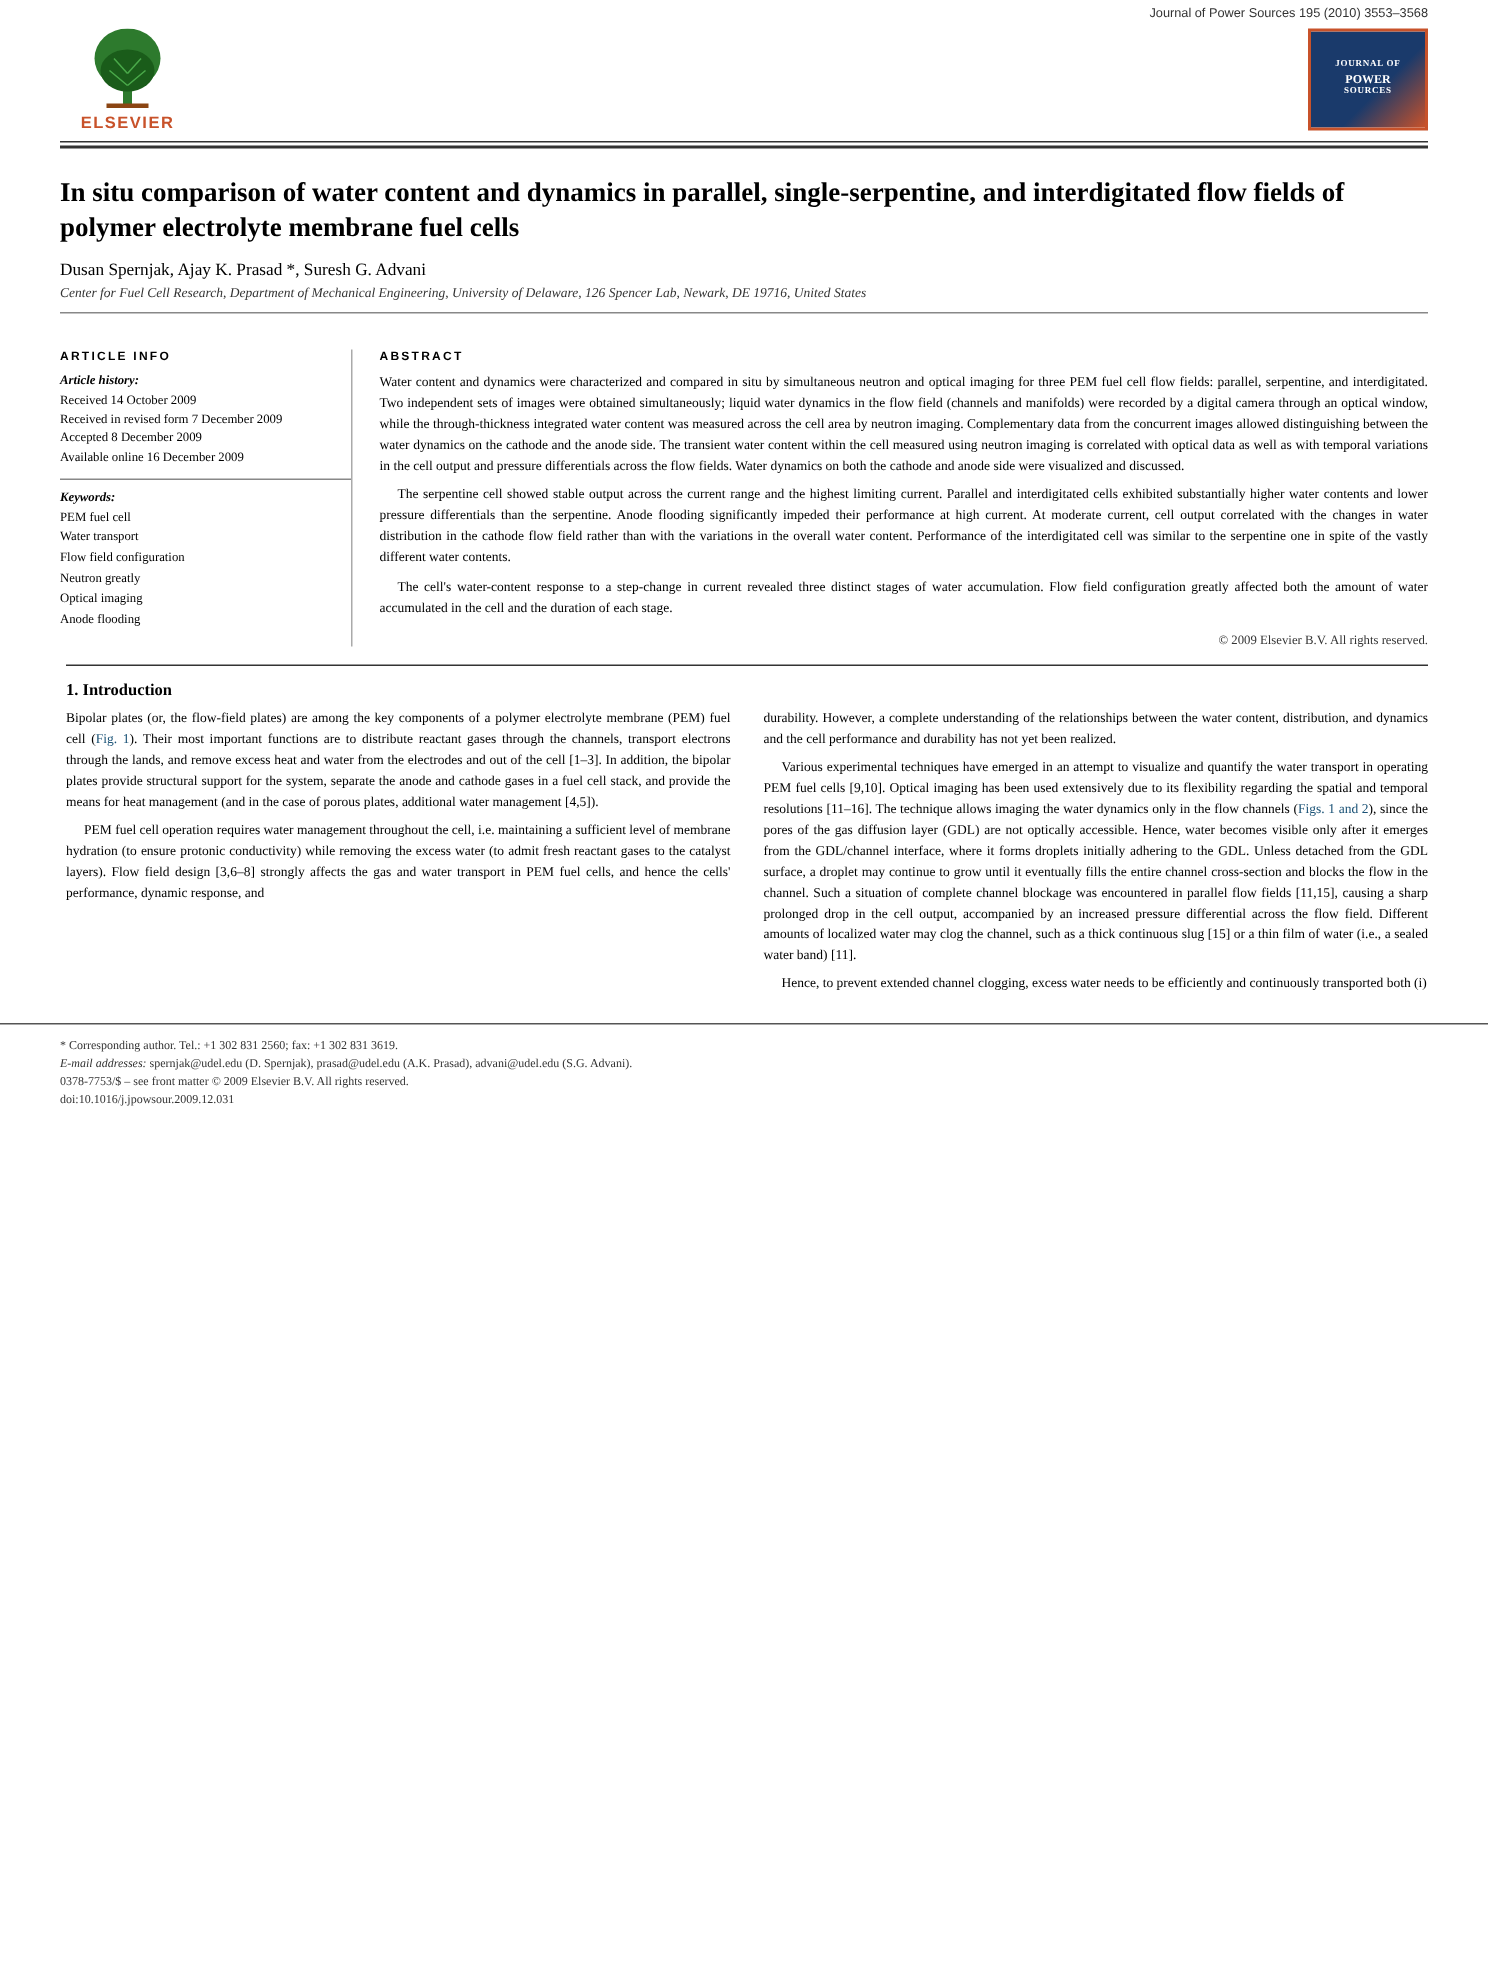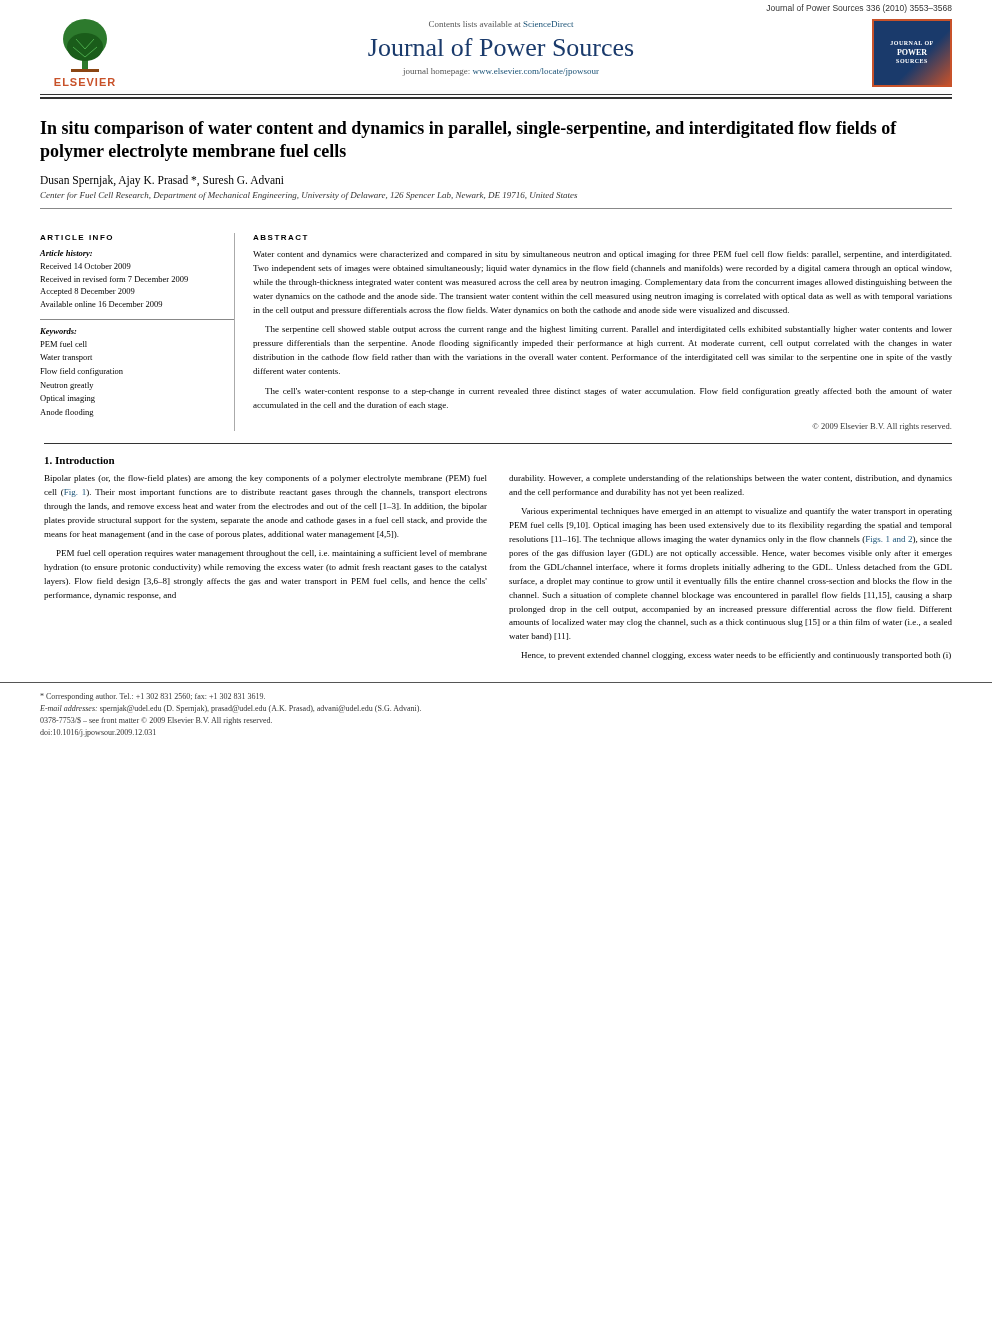--- a/index.html
+++ b/index.html
@@ -309,21 +309,21 @@
       width: 68px;
       height: 55px;
     }
   </style>
 </head>
 <body>
 
 <div class="page-wrapper">
 
   <div class="citation-line">
-    <span>Journal of Power Sources 336 (2010) 3553–3568</span>
+    <span>Journal of Power Sources 195 (2010) 3553–3568</span>
   </div>
 
   <div class="journal-header">
 
     <div class="elsevier-logo">
       <svg class="tree-svg" viewBox="0 0 68 55" xmlns="http://www.w3.org/2000/svg">
 
         <rect x="31" y="38" width="6" height="14" fill="#2d7a2d"></rect>
 
         <rect x="20" y="50" width="28" height="3" fill="#8B4513"></rect>
@@ -332,31 +332,20 @@
         <ellipse cx="34" cy="28" rx="18" ry="14" fill="#1a5c1a"></ellipse>
 
         <line x1="34" y1="38" x2="22" y2="28" stroke="#4aaa4a" stroke-width="1"></line>
         <line x1="34" y1="38" x2="46" y2="28" stroke="#4aaa4a" stroke-width="1"></line>
         <line x1="34" y1="30" x2="25" y2="20" stroke="#4aaa4a" stroke-width="1"></line>
         <line x1="34" y1="30" x2="43" y2="20" stroke="#4aaa4a" stroke-width="1"></line>
       </svg>
       <div class="elsevier-label">ELSEVIER</div>
     </div>
 
-    <div class="journal-center">
-      <div class="sciencedirect-line">
-        <span>Contents lists available at</span>
-        <a href="#">ScienceDirect</a>
-      </div>
-      <div class="journal-title-main">Journal of Power Sources</div>
-      <div class="journal-homepage-line">
-        <span>journal homepage:</span>
-        <a href="#"> www.elsevier.com/locate/jpowsour</a>
-      </div>
-    </div>
 
     <div class="journal-logo-box">
       <div class="logo-badge">
         <div style="font-size:6px;letter-spacing:0.5px;">JOURNAL OF</div>
         <div style="font-size:8px;font-weight:bold;">POWER</div>
         <div style="font-size:6px;letter-spacing:0.5px;">SOURCES</div>
       </div>
     </div>
 
   </div>

